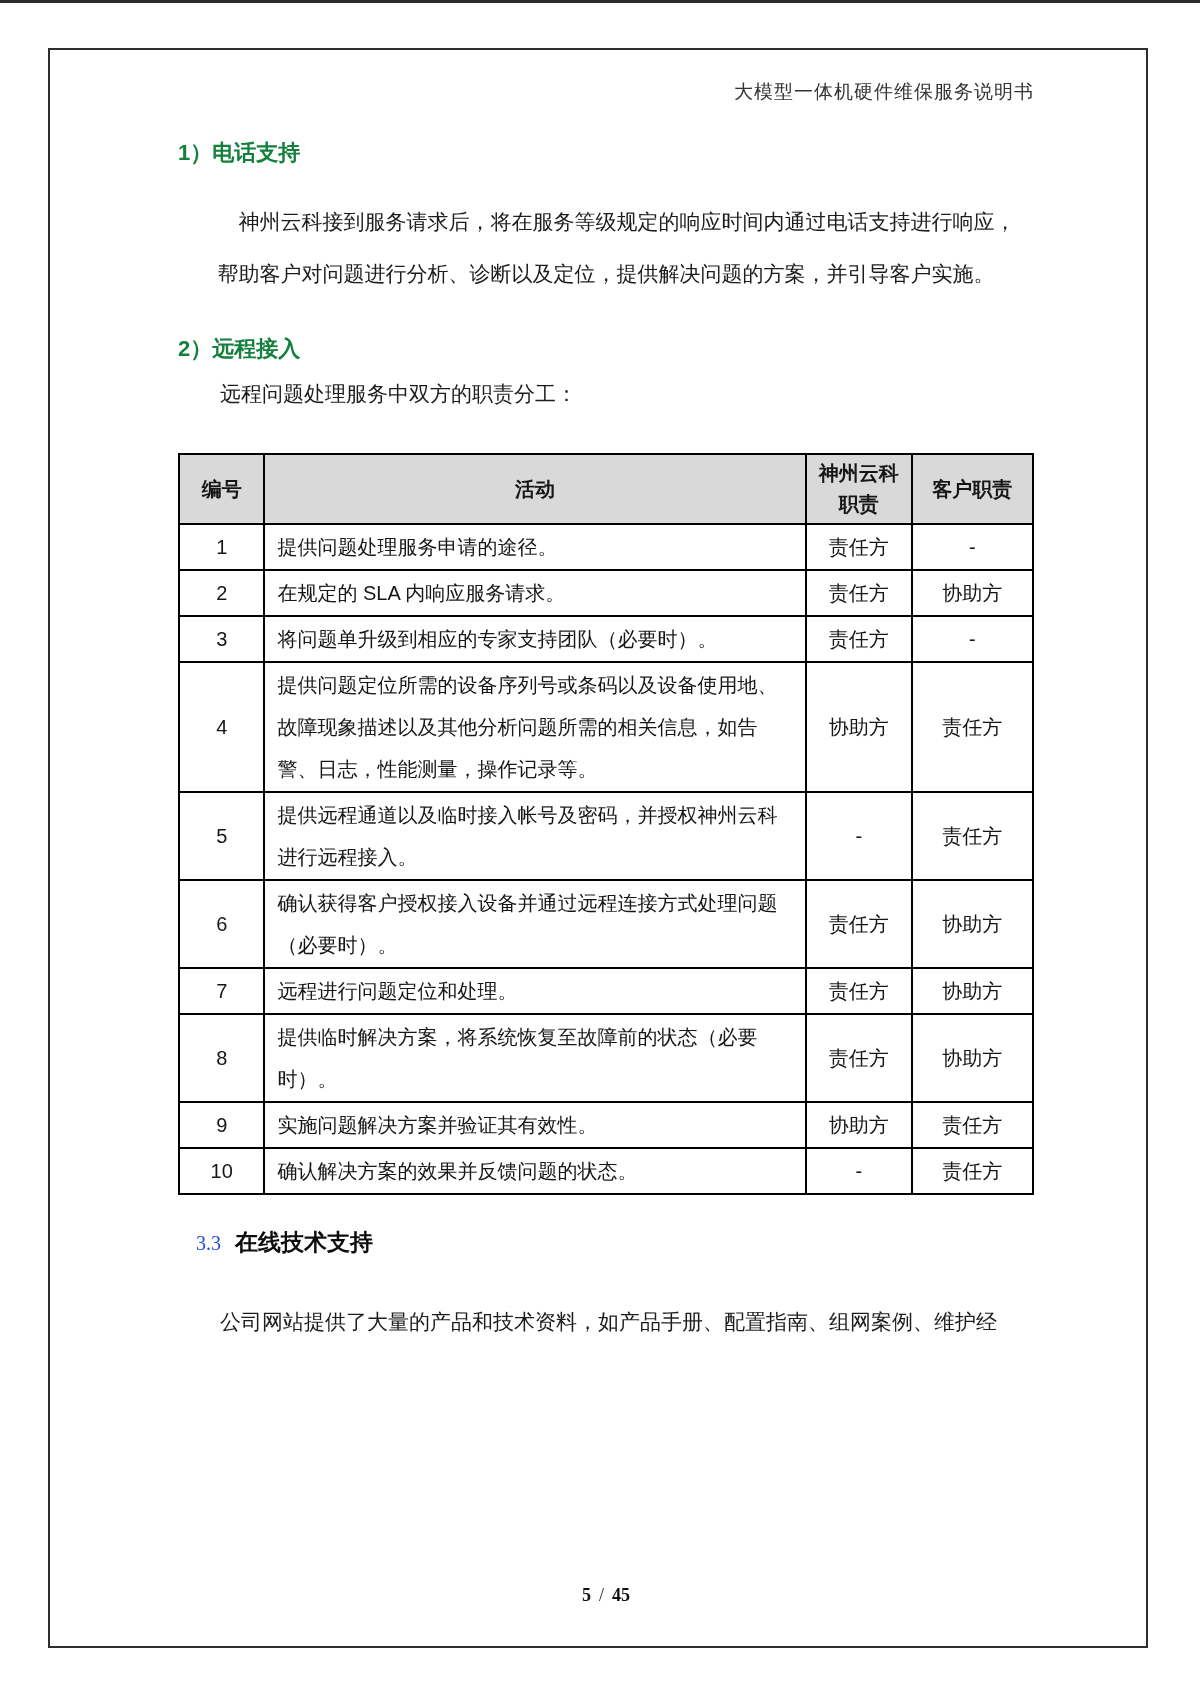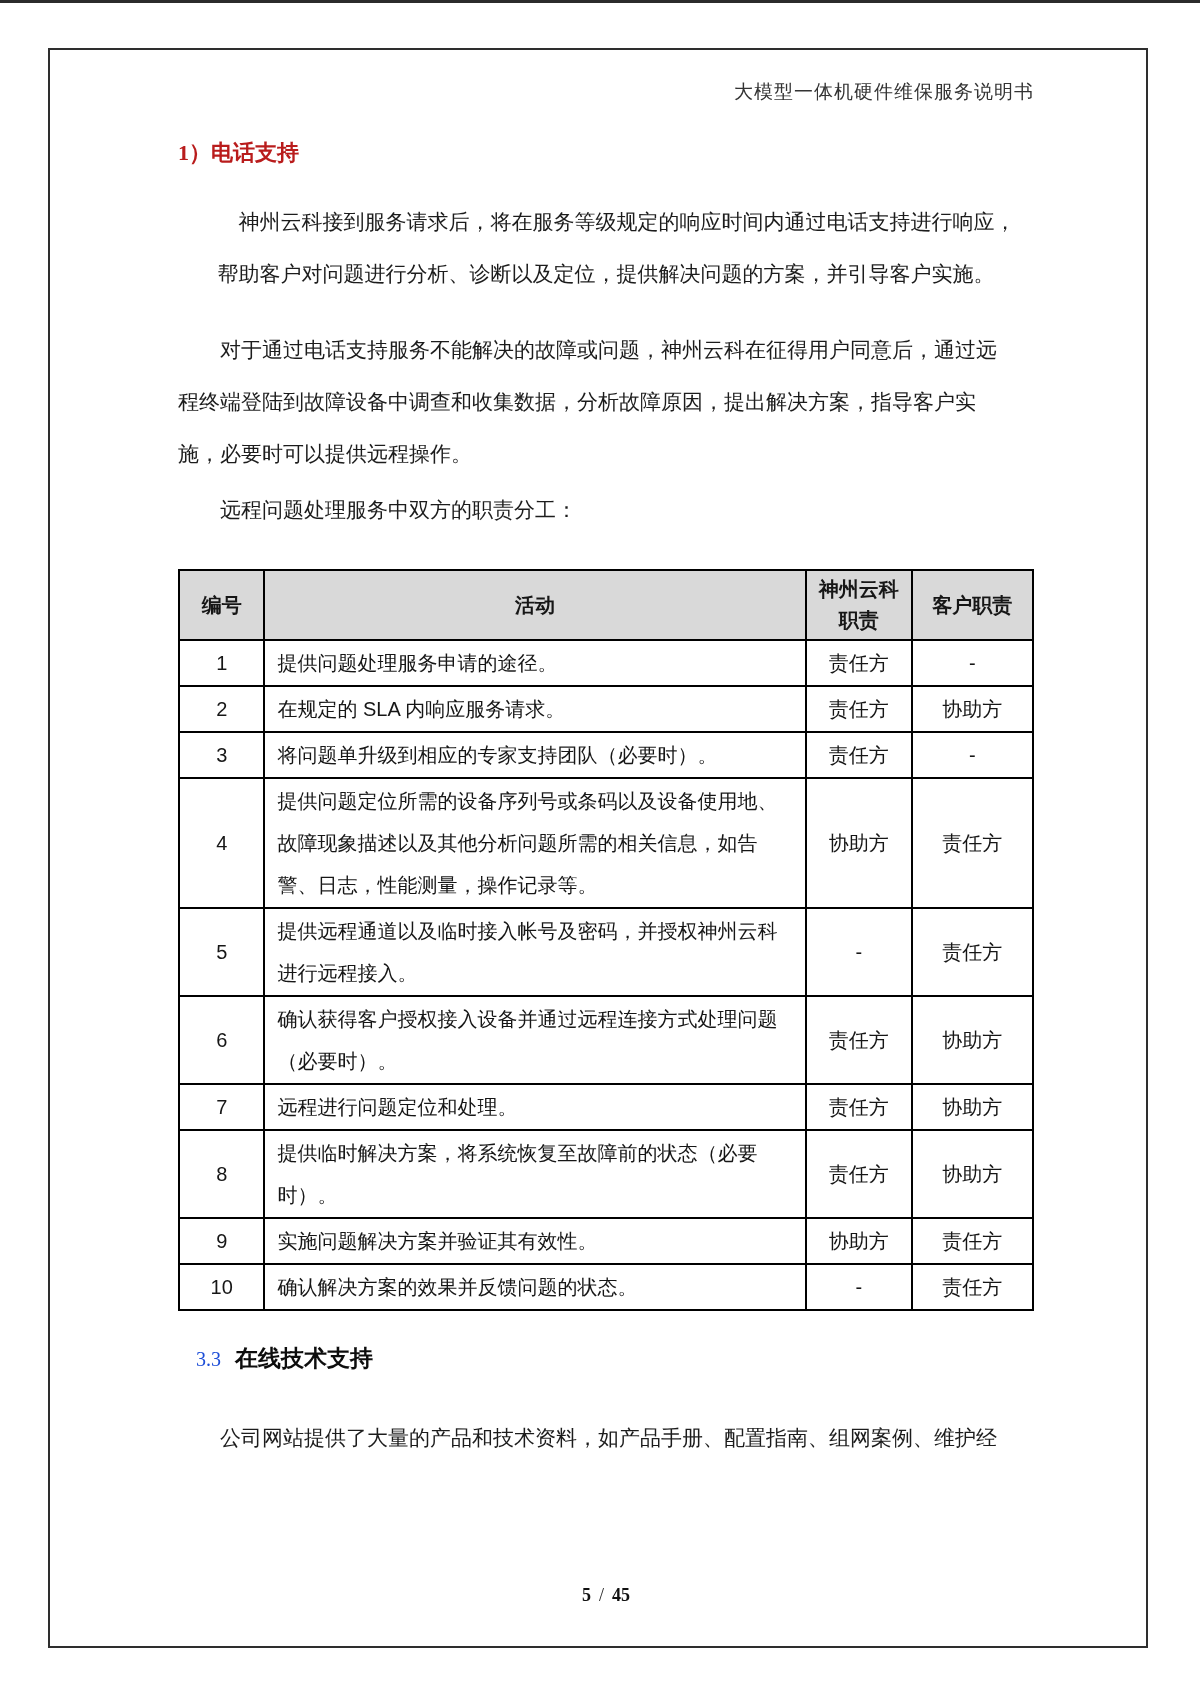--- a/index.html
+++ b/index.html
@@ -33,23 +33,22 @@
     font-size:19px; line-height:24px; color:#333;
     letter-spacing:1px;
   }
   .para-line {
     font-size:21px; line-height:52px;
     white-space:nowrap;
   }
   .cont-para { margin-top:40px; }
   .num-heading {
     margin-top:34px;
-    font-size:22px; font-weight:bold; color:#b91c1c;
+    font-size:22px; font-weight:bold; color:#15803d;
     line-height:30px;
-    font-family:Liberation Serif, serif;
   }
   .body-para { margin-top:28px;text-align:center; }
   .body-para-tight { margin-top:24px; }
   .indent { text-indent:2em; }
   .table-intro { margin-top:4px; }
 
   table.resp-table {
     margin-top:33px;
     width:100%;
     border-collapse:collapse;
@@ -114,26 +113,22 @@
     <div class="doc-header">大模型一体机硬件维保服务说明书</div>
 
 
     <div class="num-heading">1）电话支持</div>
 
     <div class="body-para">
       <div class="para-line indent">神州云科接到服务请求后，将在服务等级规定的响应时间内通过电话支持进行响应，</div>
       <div class="para-line">帮助客户对问题进行分析、诊断以及定位，提供解决问题的方案，并引导客户实施。</div>
     </div>
 
-
-    <div class="body-para-tight">
-      <div class="para-line indent">对于通过电话支持服务不能解决的故障或问题，神州云科在征得用户同意后，通过远</div>
-      <div class="para-line">程终端登陆到故障设备中调查和收集数据，分析故障原因，提出解决方案，指导客户实</div>
-      <div class="para-line">施，必要时可以提供远程操作。</div>
-    </div>
+    <div class="num-heading">2）远程接入</div>
+
 
     <div class="table-intro">
       <div class="para-line indent">远程问题处理服务中双方的职责分工：</div>
     </div>
 
     <table class="resp-table">
       <colgroup>
         <col class="col-no">
           <col class="col-act">
           <col class="col-vend">

